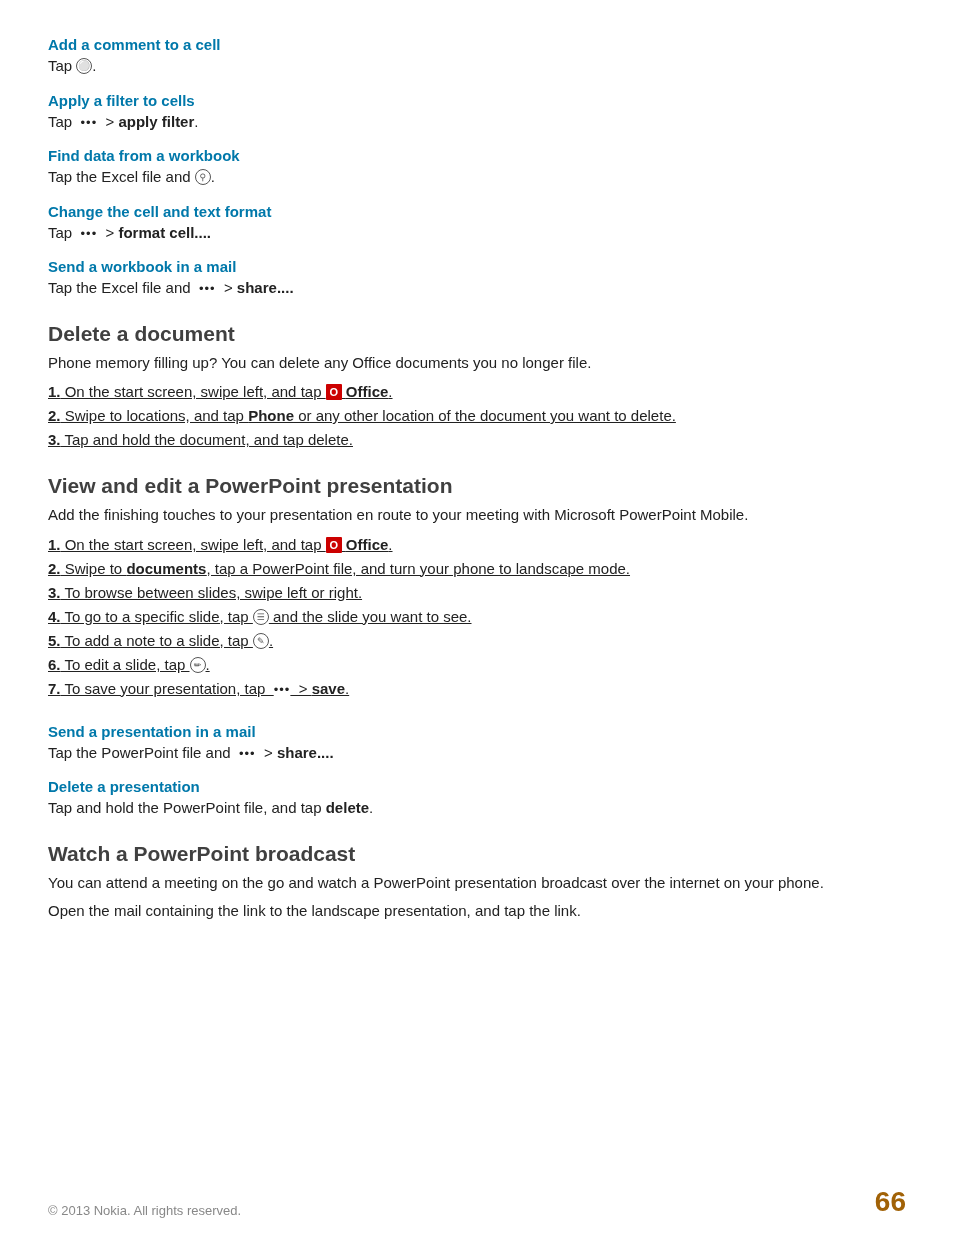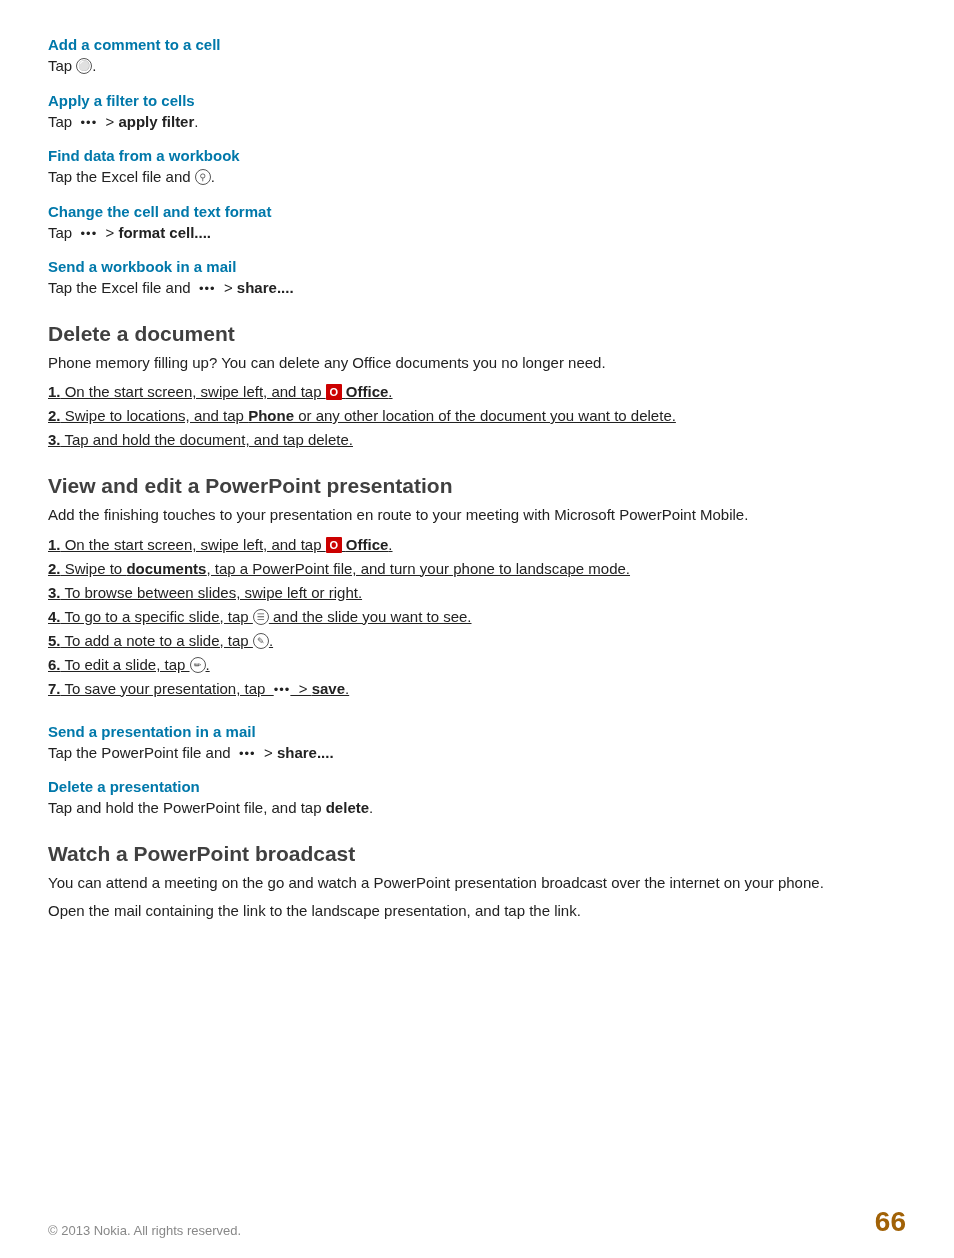--- a/index.html
+++ b/index.html
@@ -99,21 +99,21 @@
       line-height: 14px;
       font-size: 10px;
       vertical-align: middle;
       position: relative;
       top: -1px;
       color: #555;
     }
 
     .footer {
       position: absolute;
-      bottom: 20px;
+      bottom: 40px;
       left: 48px;
       right: 48px;
       display: flex;
       justify-content: space-between;
       align-items: flex-end;
       color: #888;
       font-size: 13px;
     }
 
     .footer-page-number {
@@ -165,21 +165,21 @@
 
   <div class="section main-section">
     <div class="heading-blue">Send a workbook in a mail</div>
     <div class="body-text">
       Tap the Excel file and &nbsp;<span class="dots-icon">•••</span>&nbsp; &gt; <span class="inline-bold">share....</span>
     </div>
   </div>
 
   <div class="section main-section">
     <div class="heading-blue-large">Delete a document</div>
-    <div class="body-text">Phone memory filling up? You can delete any Office documents you no longer need.</div>
+    <div class="body-text">Phone memory filling up? You can delete any Office documents you no longer file.</div>
     <div class="numbered-list">
       <span class="list-item">
         <span class="inline-bold">1.</span> On the start screen, swipe left, and tap <span class="office-icon">O</span> <span class="inline-bold">Office</span>.
       </span>
       <span class="list-item">
         <span class="inline-bold">2.</span> Swipe to locations, and tap <span class="inline-bold">Phone</span> or any other location of the document you want to delete.
       </span>
       <span class="list-item">
         <span class="inline-bold">3.</span> Tap and hold the document, and tap delete.
       </span>

